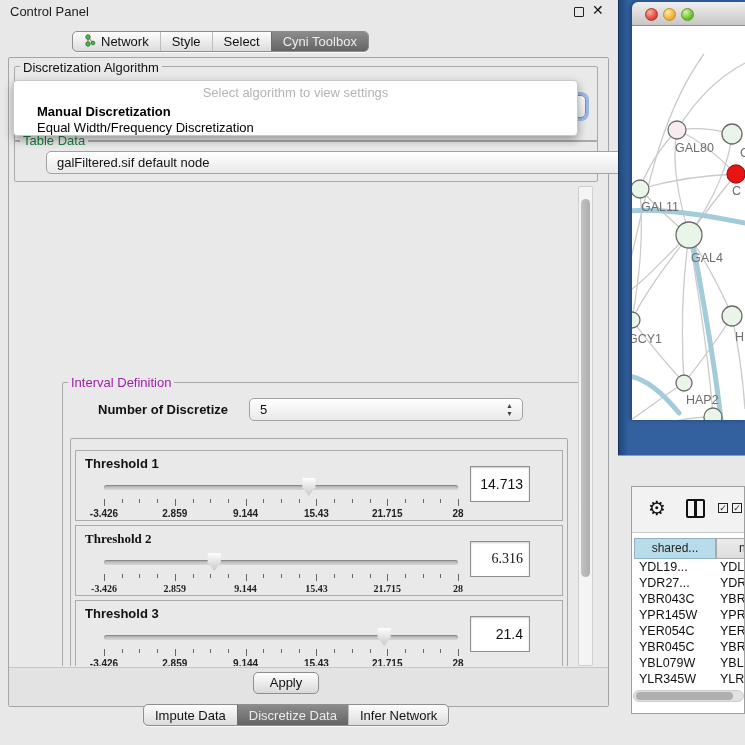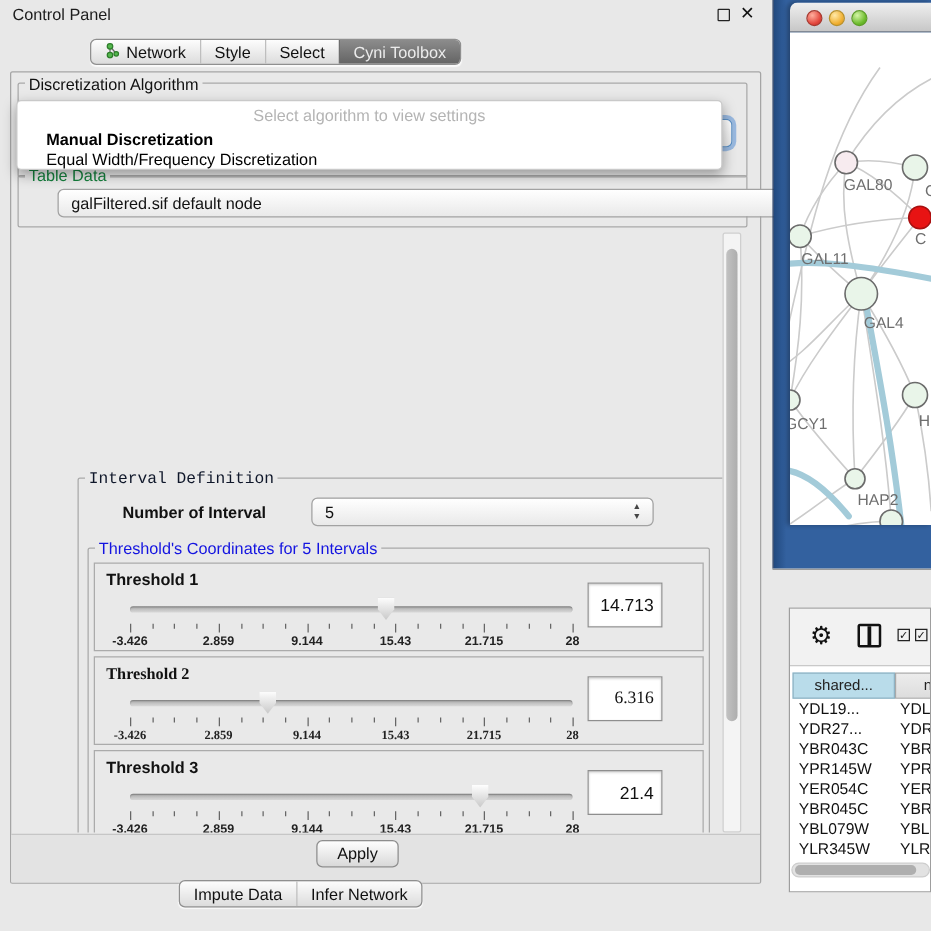--- a/index.html
+++ b/index.html
@@ -17,21 +17,21 @@
   .seg { display:flex; align-items:center; gap:5px; padding:0 11px; border-left:1px solid #BEBEBE; font-size:13px; color:#111; white-space:nowrap; }
   .seg:first-child { border-left:none; }
   .seg.sel { background:linear-gradient(#8C8C8C,#646464); color:#ECECEC; border-left-color:#6E6E6E; }
   #top-tabs { left:72px; top:31px; }
   #bottom-tabs { left:143px; top:704px; height:22px; z-index:6; }
 
   #main-box { left:8px; top:57px; width:601px; height:650px; border:1px solid #A5A5A5; border-radius:2px; background:#E9E9E9; }
 
   .group { position:absolute; border:1px solid #A9A9A9; border-radius:2px; }
   .group-label { position:absolute; background:#E9E9E9; padding:0 3px; font-size:13px; z-index:2; }
-  .g-green { color:#0f172a;font-family:Liberation Mono, monospace; }
+  .g-green { color:#a21caf; }
   .g-blue { color:#1414E0; }
 
   #algo-group { left:14px; top:66px; width:584px; height:76px; }
   #algo-group-label { left:20px; top:60px;text-align:right; }
   .combo { position:absolute; height:23px; border:1px solid #A2A2A2; border-radius:5px; background:linear-gradient(#FFFFFF,#E9E9E9); display:flex; align-items:center; padding:0 24px 0 10px; font-size:13px; color:#111; }
   .combo .arrows { position:absolute; right:8px; top:3px; width:9px; font-size:7px; line-height:8px; color:#444; text-align:center; }
   #algo-combo { left:22px; top:95px; width:564px; border-color:#5E93C9; box-shadow:0 0 0 3px rgba(110,160,220,.65); }
 
   #algo-popup { left:13px; top:80px; width:565px; height:56px; background:#FFFFFF; border:1px solid #C9C9C9; border-radius:4px; box-shadow:0 4px 10px rgba(0,0,0,.35); z-index:5; }
   #algo-prompt { position:absolute; left:0; top:4px; width:100%; text-align:center; color:#B4B4B4; font-size:13px; }
@@ -151,27 +151,26 @@
 <div class="group" id="tabledata-group"></div>
 <span class="group-label" id="tabledata-label" style="color:#15803d">Table Data</span>
 <div class="combo" id="tabledata-combo">
     <span>galFiltered.sif default node</span>
     <span class="arrows">▲<br>▼</span>
   </div>
 
 <div class="abs" id="scroll-area">
   <div class="group" id="interval-group"></div>
   <span class="group-label g-green" id="interval-label">Interval Definition</span>
-  <span class="abs" id="intervals-row-label">Number of Interval</span>
+  <span class="abs" id="intervals-row-label">Number of Discretize</span>
   <div class="combo" id="intervals-combo">
       <span>5</span>
       <span class="arrows">▲<br>▼</span>
     </div>
   <div class="group" id="thresh-group"></div>
-  <span class="group-label g-blue" id="thresh-label">Threshold's Coordinates for 5 Intervals</span>
   <div id="thresholds">
       <div class="th-panel" style="top: 264px;">
         <div class="th-label">Threshold 1</div>
         <div class="slider">
           <div class="track"></div>
           <span class="tick major" style="left: 0%;"></span>
           <span class="tick minor" style="left: 5%;"></span>
           <span class="tick minor" style="left: 10%;"></span>
           <span class="tick minor" style="left: 15%;"></span>
           <span class="tick major" style="left: 20%;"></span>
@@ -277,20 +276,23 @@
 <div class="abs" id="v-scrollbar">
     <div id="v-thumb"></div>
   </div>
 
 <div class="abs" id="apply-row"></div>
 <div class="abs" id="apply-btn">Apply</div>
 
 <div class="segbar" id="bottom-tabs">
     <div class="seg">
       <span>Impute Data</span>
+    </div>
+    <div class="seg sel">
+      <span>Discretize Data</span>
     </div>
     <div class="seg">
       <span>Infer Network</span>
     </div>
   </div>
 
 <div class="abs" id="net-backdrop"></div>
 <div class="abs" id="net-window">
   <div id="net-titlebar">
     <span class="light" id="light-red"></span>

